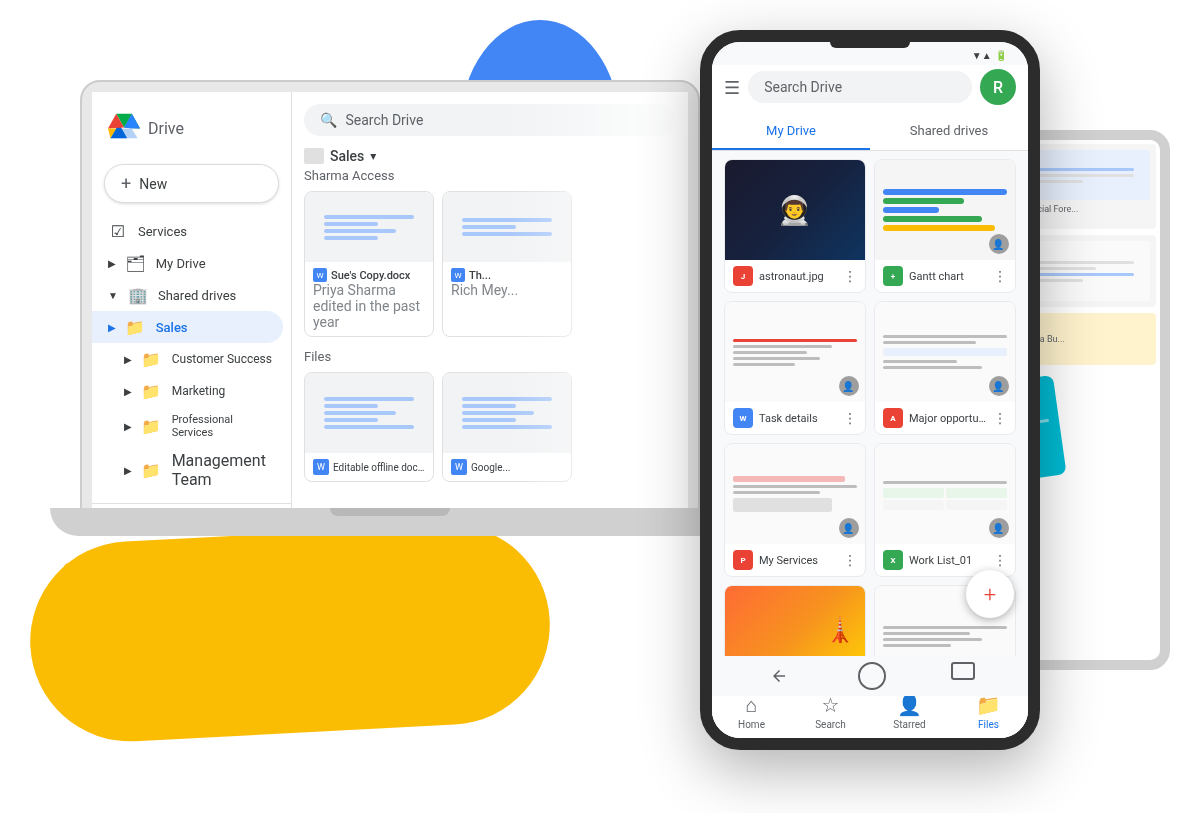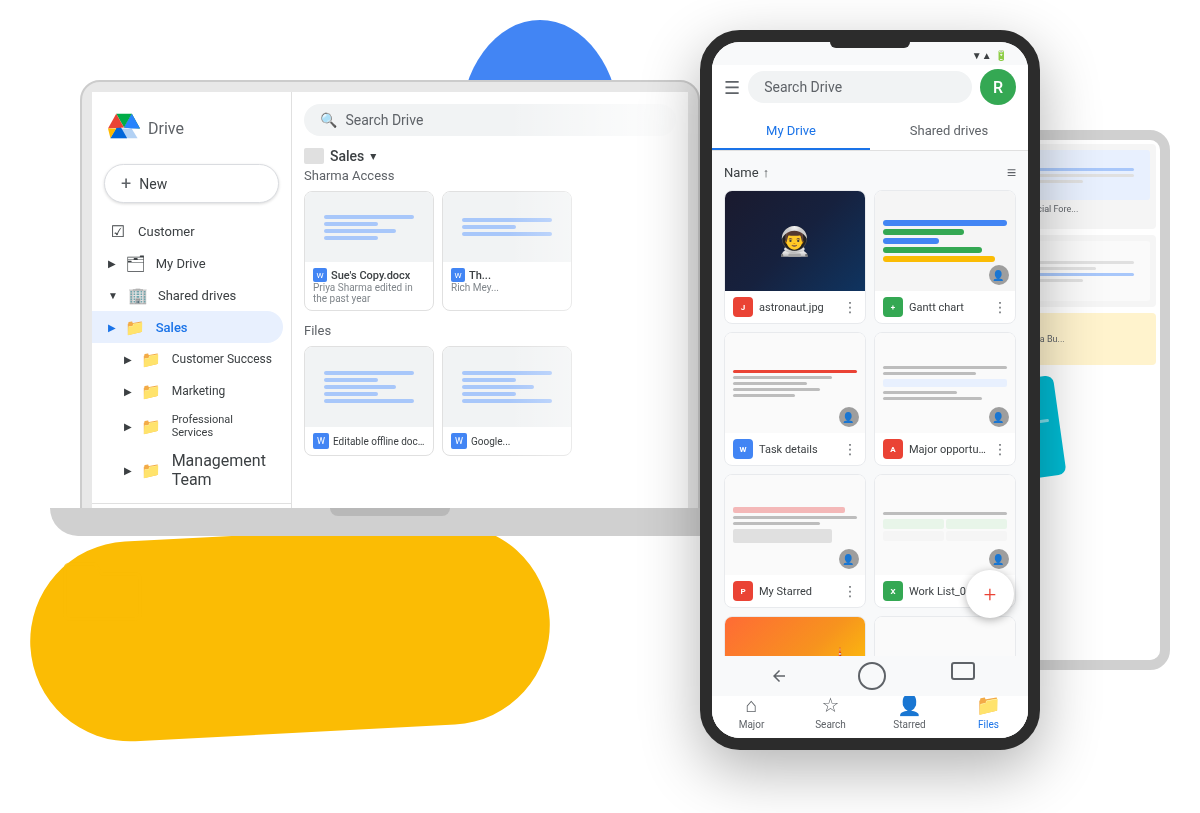--- a/index.html
+++ b/index.html
@@ -235,21 +235,21 @@
     }
     .qa-card-name {
       font-size: 11px;
       color: #3c4043;
       font-weight: 500;
       white-space: nowrap;
       overflow: hidden;
       text-overflow: ellipsis;
     }
     .qa-card-meta {
-      font-size: 10px;
+      font-size: 14px;
       color: #80868b;
     }
     .files-grid {
       display: flex;
       gap: 8px;
       flex-wrap: wrap;
     }
     .file-card {
       width: 130px;
       background: #fff;
@@ -623,21 +623,21 @@
           <span style="font-size:16px;color:#5f6368;">Drive</span>
         </div>
 
         <div class="new-btn">
           <span style="font-size:18px;color:#5f6368;">+</span>
           <span>New</span>
         </div>
 
         <div class="sidebar-item">
           <span class="sidebar-icon">☑</span>
-          <span>Customer</span>
+          <span>Services</span>
         </div>
         <div class="sidebar-item">
           <span style="font-size:10px;">▶</span>
           <span class="sidebar-icon">🗂</span>
           <span>My Drive</span>
         </div>
         <div class="sidebar-item">
           <span style="font-size:10px;">▼</span>
           <span class="sidebar-icon">🏢</span>
           <span>Shared drives</span>
@@ -833,27 +833,20 @@
       <div class="phone-tabs">
         <div class="phone-tab active">
           <span>My Drive</span>
         </div>
         <div class="phone-tab">
           <span>Shared drives</span>
         </div>
       </div>
 
       <div class="phone-content">
-        <div class="phone-sort-row">
-          <div style="display:flex;align-items:center;gap:4px;">
-            <span>Name</span>
-            <span>↑</span>
-          </div>
-          <span style="font-size:16px;color:#5f6368;">≡</span>
-        </div>
 
         <div class="phone-files-grid">
 
           <div class="phone-file-card">
             <div class="phone-file-thumb thumb-astronaut" style="height:100px;position:relative;">
               <div style="width:100%;height:100%;background:linear-gradient(135deg,#1a1a2e,#16213e,#0f3460);display:flex;align-items:center;justify-content:center;">
                 <span style="font-size:28px;">👨‍🚀</span>
               </div>
             </div>
             <div class="phone-file-info">
@@ -932,21 +925,21 @@
                 <div style="height:3px;background:#bdbdbd;border-radius:2px;margin:3px 0;"></div>
                 <div style="height:3px;background:#bdbdbd;border-radius:2px;margin:3px 0;width:70%;"></div>
                 <div style="height:14px;background:#e0e0e0;border-radius:2px;margin:4px 0;width:80%;"></div>
               </div>
               <div class="avatar-badge">👤</div>
             </div>
             <div class="phone-file-info">
               <div class="phone-file-icon" style="background:#EA4335;">
                 <span style="font-size:8px;color:#fff;font-weight:700;">P</span>
               </div>
-              <span class="phone-file-name">My Starred</span>
+              <span class="phone-file-name">My Services</span>
               <span class="phone-file-more">⋮</span>
             </div>
           </div>
 
           <div class="phone-file-card">
             <div class="phone-file-thumb" style="height:100px;background:#fafafa;padding:8px;position:relative;">
               <div style="width:100%;">
                 <div style="height:3px;background:#bdbdbd;border-radius:2px;margin:3px 0;"></div>
                 <div style="display:grid;grid-template-columns:1fr 1fr;gap:2px;margin-top:4px;">
                   <div style="height:10px;background:#e8f5e9;border-radius:2px;"></div>
@@ -1000,21 +993,21 @@
               <polygon points="20,11 7.8,11 13.4,5.4 12,4 4,12 12,20 13.4,18.6 7.8,13 20,13"></polygon>
             </svg>
         </div>
         <div style="width:28px;height:28px;border-radius:50%;border:2px solid #5f6368;display:flex;align-items:center;justify-content:center;"></div>
         <div style="width:24px;height:18px;border:2px solid #5f6368;border-radius:3px;display:flex;align-items:center;justify-content:center;"></div>
       </div>
 
       <div class="phone-bottom-nav">
         <div class="bottom-nav-item">
           <span class="bottom-nav-icon">⌂</span>
-          <span>Major</span>
+          <span>Home</span>
         </div>
         <div class="bottom-nav-item">
           <span class="bottom-nav-icon">☆</span>
           <span>Search</span>
         </div>
         <div class="bottom-nav-item">
           <span class="bottom-nav-icon">👤</span>
           <span>Starred</span>
         </div>
         <div class="bottom-nav-item active">

